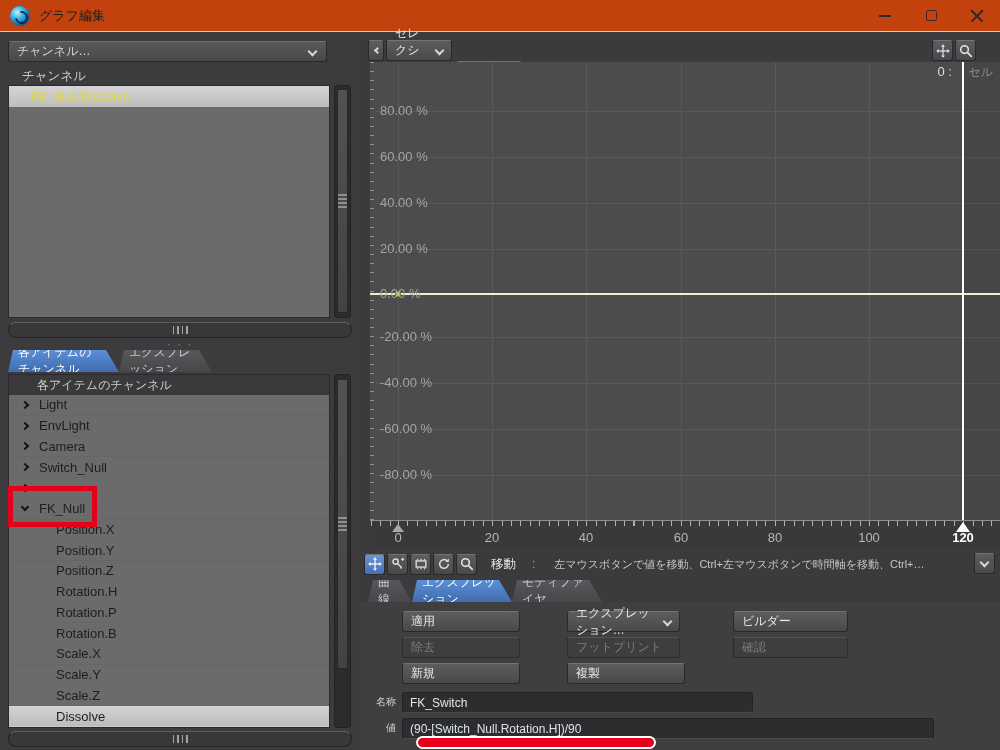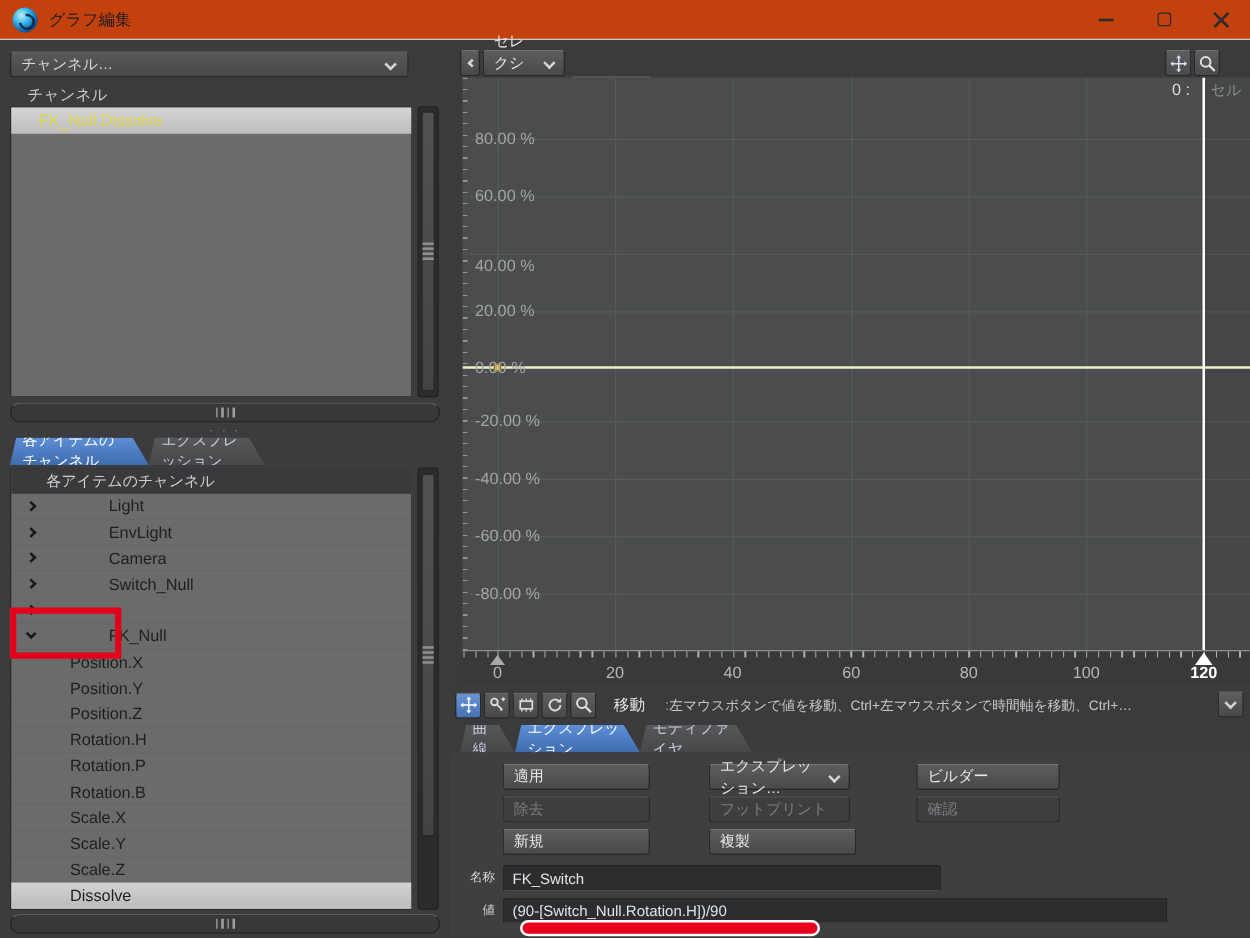--- a/index.html
+++ b/index.html
@@ -66,21 +66,21 @@
   .tab { position:absolute; height:22px; font-size:12px; display:flex; align-items:center; justify-content:center;
          clip-path:polygon(0 100%, 5px 0, calc(100% - 13px) 0, 100% 100%);
          background:linear-gradient(#58585a,#474749); color:#c2cedd; padding:0 16px 0 10px; }
   .tab.active { background:linear-gradient(#5d8fd6,#3f6cae); color:#ffffff; }
 
   .tree-box { position:absolute; left:8px; top:341px; width:322px; height:354px; background:#6b6b6b;
               border:1px solid #2a2a2c; display:flex; flex-direction:column; }
   .tree-header { height:20px; background:#3a3a3c; color:#ced0d2; font-size:12px;
                  display:flex; align-items:center; padding-left:28px; flex:none; }
   .trow { flex:1 1 0; display:flex; align-items:center; font-size:13px; color:#1e1e20;
-          border-bottom:1px solid rgba(0,0,0,0.04); position:relative;gap:48px; }
+          border-bottom:1px solid rgba(0,0,0,0.04); position:relative; }
   .trow .tchev { display:inline-block; width:6px; height:6px; border-right:2.2px solid #17171a;
                  border-bottom:2.2px solid #17171a; margin-left:13px; margin-right:11px; flex:none; }
   .tchev.right { transform:rotate(-45deg); }
   .tchev.down  { transform:rotate(45deg); margin-top:-3px; }
   .trow.child { padding-left:47px; }
   .trow.selected { background:linear-gradient(#d2d2d2,#bcbcbc); }
   .vscroll.tree { left:334px; top:341px; height:354px; }
   .vscroll.tree .vthumb { top:4px; height:290px; }
   .hscroll.bottom { left:8px; top:698px; width:344px; }
 
@@ -129,21 +129,21 @@
   .marker-zero { position:absolute; left:22px; top:3px; width:0; height:0;
                  border-left:6px solid transparent; border-right:6px solid transparent;
                  border-bottom:8px solid #a8a8aa; }
 
   
   .status-row { position:absolute; left:0; top:515px; width:640px; height:32px; display:flex; align-items:center; }
   .status-row .icon-btn { position:relative; margin-left:2px; flex:none; }
   .status-row .icon-btn:first-child { margin-left:4px; }
   .tool-name { margin-left:14px; font-size:12.5px; color:#e9e9eb; flex:none; }
   .tool-sep  { margin-left:16px; font-size:12px; color:#9a9c9e; flex:none; }
-  .tool-hint { margin-left:0; font-size:11px; color:#c4c6c8; white-space:nowrap; overflow:hidden; width:390px; }
+  .tool-hint { margin-left:19px; font-size:11px; color:#c4c6c8; white-space:nowrap; overflow:hidden; width:390px; }
   .status-chev { position:absolute; right:5px; top:5px; width:21px; height:21px;
                  background:linear-gradient(#5d5d5f,#49494b); border:1px solid #29292b; border-top-color:#737375;
                  border-radius:3px; display:flex; align-items:center; justify-content:center; }
   .status-chev .chev { margin-top:-2px; }
 
   
   .b-tabs { position:absolute; left:0; top:547px; width:640px; height:22px; }
   .expr-panel { position:absolute; left:0; top:569px; width:640px; height:148px; background:#3f3f41; }
   .col1 { left:42px; width:118px; }
   .col2 { left:207px; width:113px; }
@@ -364,21 +364,21 @@
       <div class="gline-h" style="top:367px"></div>
       <div class="gline-h" style="top:413px"></div>
 
       <div class="dark-right"></div>
       <div class="zero-line"></div>
       <div class="key-pt"></div>
       <div class="cur-line"></div>
 
       <span class="ylab" style="top:41px">80.00 %</span>
       <span class="ylab" style="top:87px">60.00 %</span>
-      <span class="ylab" style="top:143px">40.00 %</span>
+      <span class="ylab" style="top:133px">40.00 %</span>
       <span class="ylab" style="top:179px">20.00 %</span>
       <span class="ylab" style="top:224px">0.00 %</span>
       <span class="ylab" style="top:267px">-20.00 %</span>
       <span class="ylab" style="top:313px">-40.00 %</span>
       <span class="ylab" style="top:359px">-60.00 %</span>
       <span class="ylab" style="top:405px">-80.00 %</span>
 
       <span class="readout num">0 :</span>
       <span class="readout unit">セル</span>
     </div>

